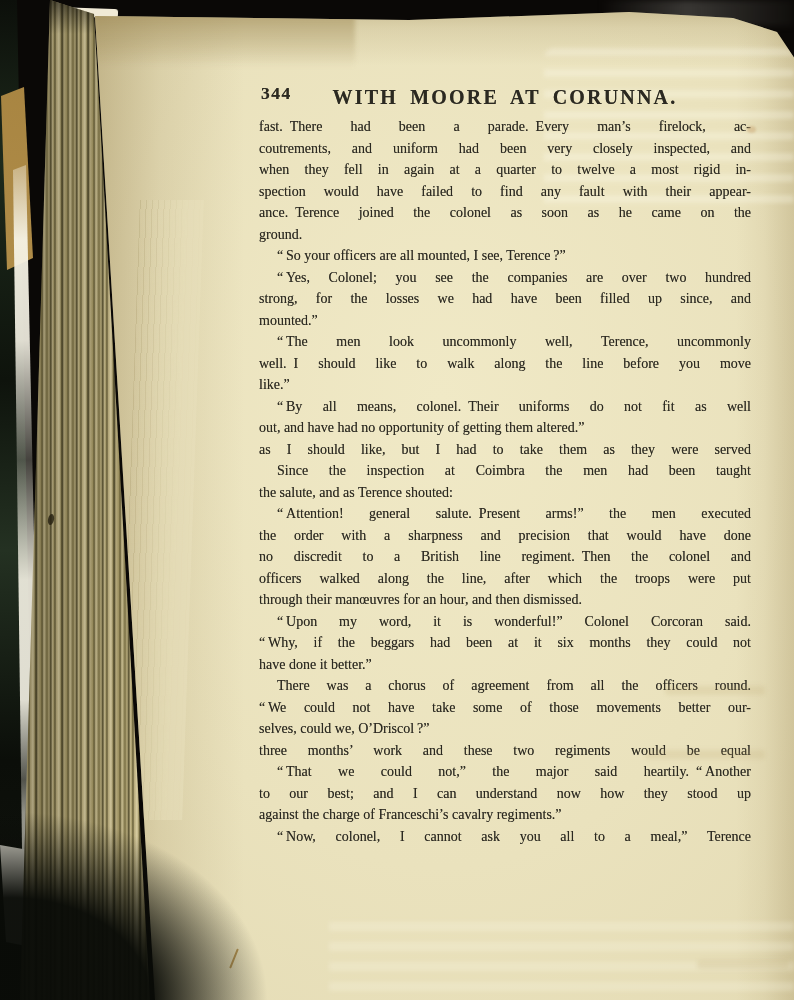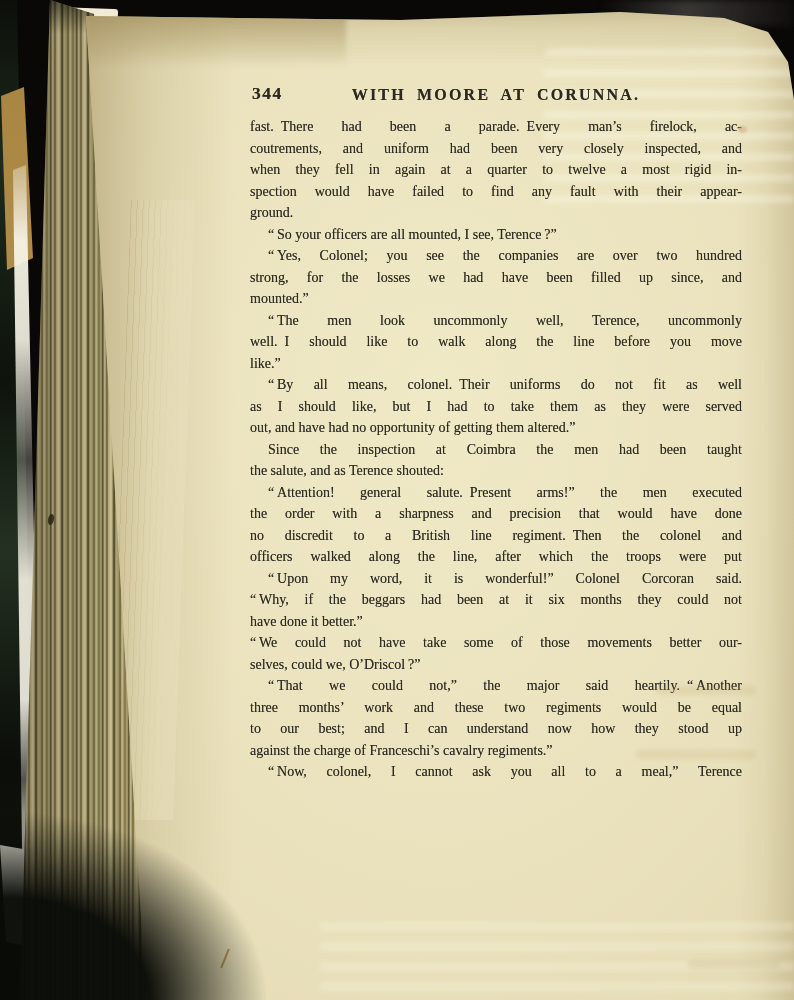--- a/index.html
+++ b/index.html
@@ -69,20 +69,21 @@
 
   
   .page{
     position:absolute;inset:0;
     clip-path:polygon(86px 16px,400px 20px,620px 12px,724px 18px,768px 32px,788px 62px,794px 100px,794px 1000px,146px 1000px);
     background:
       linear-gradient(180deg,rgba(140,118,66,.42) 0px,rgba(140,118,66,.16) 28px,rgba(140,118,66,0) 66px),
       linear-gradient(90deg,rgba(140,118,66,.4) 86px,rgba(140,118,66,.16) 150px,rgba(140,118,66,0) 235px),
       linear-gradient(270deg,rgba(140,118,66,.26) 0px,rgba(140,118,66,.08) 30px,rgba(140,118,66,0) 58px),
       radial-gradient(ellipse at 55% 40%,#f0e9c6 0%,#eae2bd 55%,#e3dab3 100%);
+    margin-left: 9px;
   }
   .faint-edges{
     position:absolute;left:120px;top:200px;width:64px;height:620px;
     background:
       linear-gradient(90deg,rgba(233,225,189,0) 0%,rgba(233,225,189,.95) 75%),
       repeating-linear-gradient(90deg,rgba(150,135,85,.4) 0px 1px,rgba(233,225,189,0) 1px 6px);
     transform:skewX(-2deg);opacity:.55;
   }
   .top-left-wedge{
     position:absolute;left:86px;top:12px;width:260px;height:56px;
@@ -103,21 +104,21 @@
   
   .page-header{
     position:absolute;left:250px;top:83px;width:492px;height:22px;
     color:#2b2921;text-shadow:0 0 .6px rgba(43,41,33,.6);
   }
   .pagenum{
     position:absolute;left:2px;top:0;font-size:17.5px;letter-spacing:1.5px;font-weight:600;
   }
   .running-title{
     display:block;text-align:center;padding-top:3px;
-    font-size:16px;font-weight:700;letter-spacing:2.2px;word-spacing:5px;
+    font-size:20px;font-weight:700;letter-spacing:2.2px;word-spacing:5px;
   }
   .body-text{
     position:absolute;left:250px;top:116px;width:492px;height:756px;overflow:hidden;
     font-size:14px;color:#2b2921;text-shadow:0 0 .6px rgba(43,41,33,.55);
   }
   .line{height:21.5px;line-height:21.5px;text-align:left;}
   .line.just{text-align:justify;text-align-last:justify;}
   .line.indent{text-indent:18px;}
 
   
@@ -164,44 +165,47 @@
     <div class="page-header">
       <span class="pagenum">344</span>
       <span class="running-title">WITH MOORE AT CORUNNA.</span>
     </div>
 
     <div class="body-text">
         <div class="line just">fast. There had been a parade. Every man’s firelock, ac-</div>
         <div class="line just">coutrements, and uniform had been very closely inspected, and</div>
         <div class="line just">when they fell in again at a quarter to twelve a most rigid in-</div>
         <div class="line just">spection would have failed to find any fault with their appear-</div>
+        <div class="line just">ance. Terence joined the colonel as soon as he came on the</div>
         <div class="line">ground.</div>
         <div class="line indent">“ So your officers are all mounted, I see, Terence ?”</div>
         <div class="line indent just">“ Yes, Colonel; you see the companies are over two hundred</div>
         <div class="line just">strong, for the losses we had have been filled up since, and</div>
         <div class="line">mounted.”</div>
         <div class="line indent just">“ The men look uncommonly well, Terence, uncommonly</div>
         <div class="line just">well. I should like to walk along the line before you move</div>
         <div class="line">like.”</div>
         <div class="line indent just">“ By all means, colonel. Their uniforms do not fit as well</div>
+        <div class="line">out, and have had no opportunity of getting them altered.”</div>
         <div class="line just">as I should like, but I had to take them as they were served</div>
-        <div class="line">out, and have had no opportunity of getting them altered.”</div>
         <div class="line indent just">Since the inspection at Coimbra the men had been taught</div>
         <div class="line">the salute, and as Terence shouted:</div>
         <div class="line indent just">“ Attention! general salute. Present arms!” the men executed</div>
         <div class="line just">the order with a sharpness and precision that would have done</div>
         <div class="line just">no discredit to a British line regiment. Then the colonel and</div>
         <div class="line just">officers walked along the line, after which the troops were put</div>
+        <div class="line">through their manœuvres for an hour, and then dismissed.</div>
         <div class="line indent just">“ Upon my word, it is wonderful!” Colonel Corcoran said.</div>
         <div class="line just">“ Why, if the beggars had been at it six months they could not</div>
         <div class="line">have done it better.”</div>
+        <div class="line indent just">There was a chorus of agreement from all the officers round.</div>
         <div class="line just">“ We could not have take some of those movements better our-</div>
         <div class="line">selves, could we, O’Driscol ?”</div>
+        <div class="line just">three months’ work and these two regiments would be equal</div>
         <div class="line indent just">“ That we could not,” the major said heartily. “ Another</div>
-        <div class="line just">three months’ work and these two regiments would be equal</div>
         <div class="line just">to our best; and I can understand now how they stood up</div>
         <div class="line">against the charge of Franceschi’s cavalry regiments.”</div>
         <div class="line indent just">“ Now, colonel, I cannot ask you all to a meal,” Terence</div>
       </div>
 
     <div class="ghost g1"></div>
     <div class="ghost g2"></div>
     <div class="ghost g3"></div>
     <div class="fox-spot"></div>
     <div class="scratch"></div>

